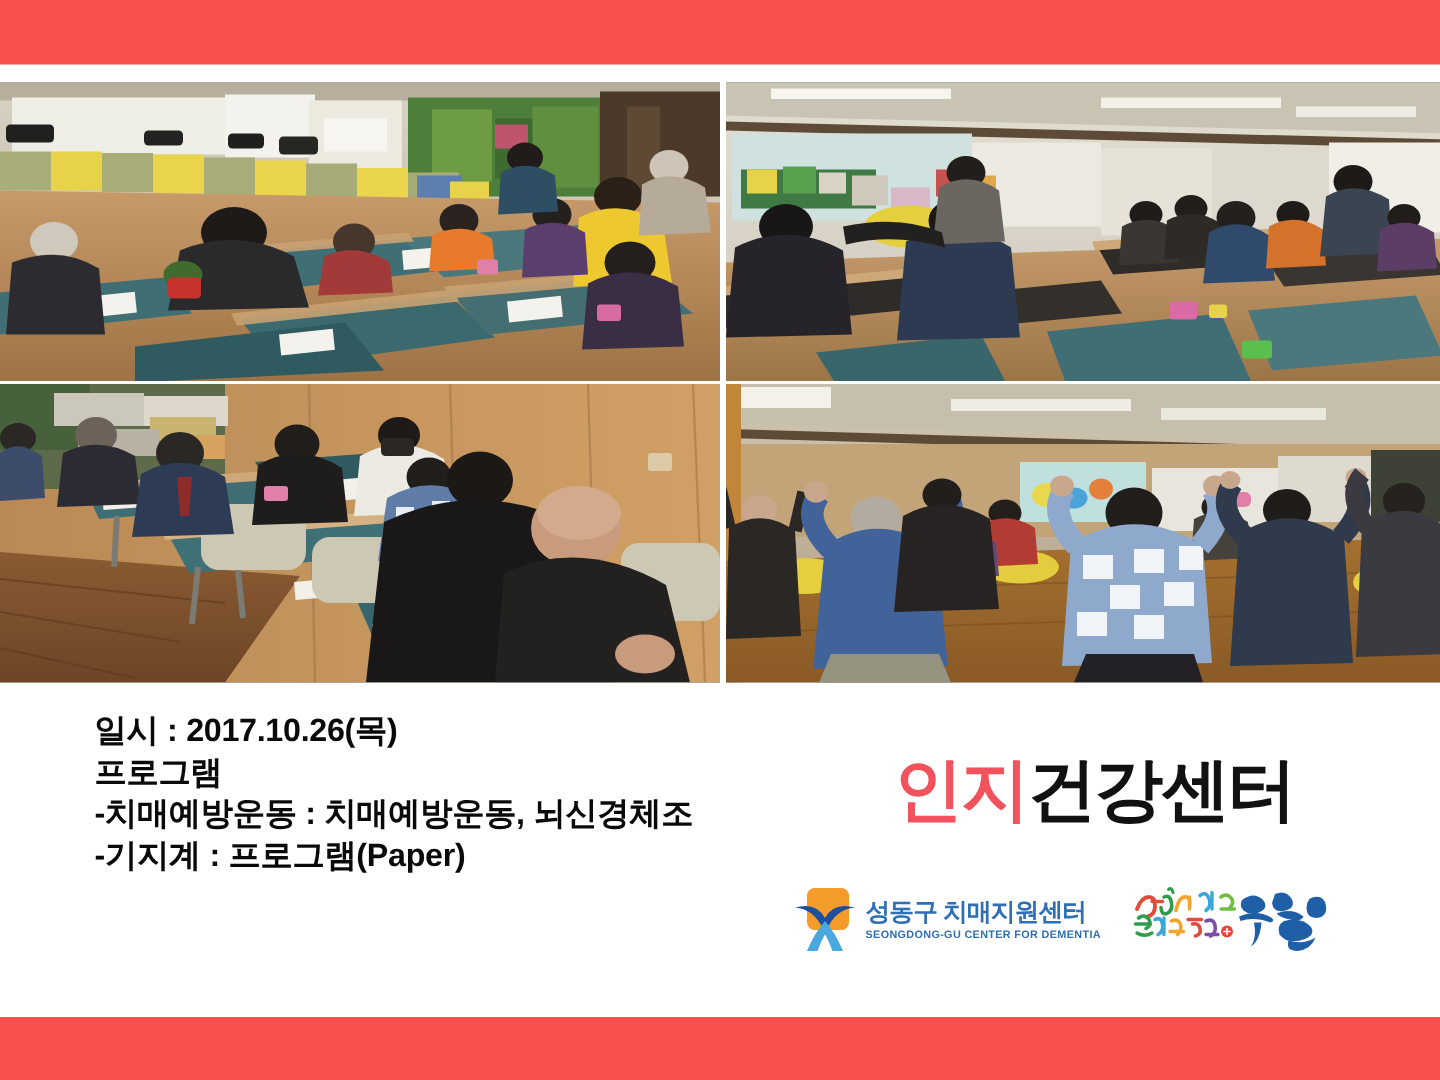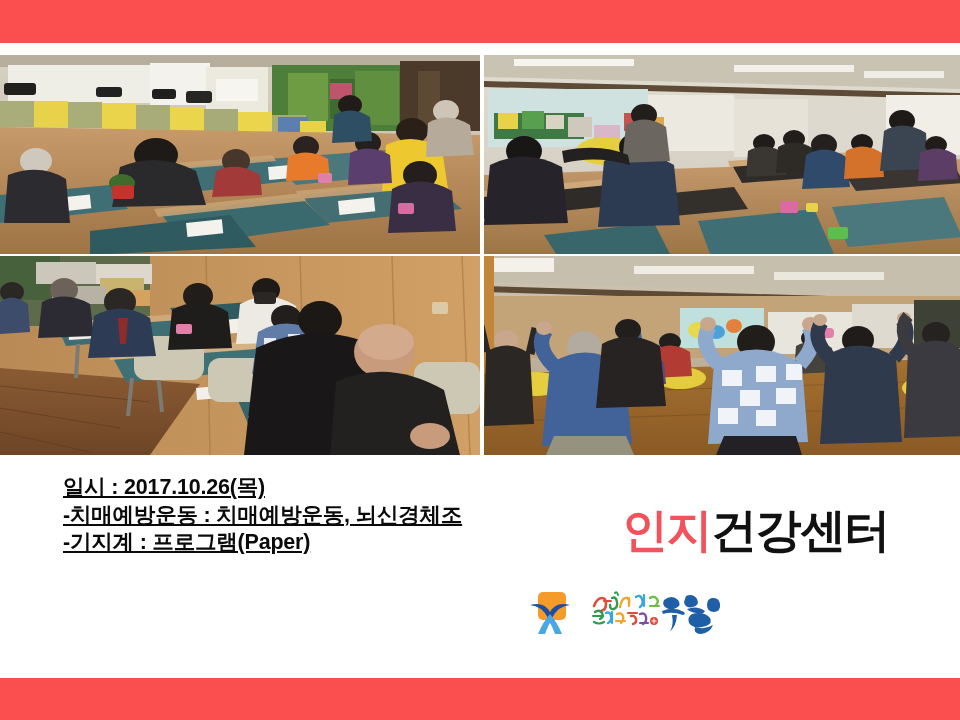--- a/index.html
+++ b/index.html
@@ -57,35 +57,33 @@
     width: 470px;
     color: #000000;
   }
   #text-block .line {
     font-size: 21.5px;
     line-height: 27.5px;
     font-weight: 700;
     letter-spacing: -0.2px;
     white-space: nowrap;
     color: #0a0a0a;
-    text-decoration: underline;
   }
 
   
   #brand-title {
     position: absolute;
     left: 596px;
     top: 504px;
     font-size: 46px;
     line-height: 52px;
     font-weight: 700;
     letter-spacing: -1.5px;
     white-space: nowrap;
-    font-family: Liberation Sans, sans-serif;
-    margin-left: 26px;
+    font-family: Liberation Mono, monospace;
   }
   #brand-title .accent { color: #f2525c; }
   #brand-title .plain  { color: #111111; }
 
   #logo-row {
     position: absolute;
     left: 530px;
     top: 586px;
     width: 380px;
     height: 54px;
@@ -548,37 +546,42 @@
           <path d="M424 94 Q454 74 480 96 L480 180 L420 182 Z" fill="#3b3a40"></path>
           <path d="M428 96 Q412 74 424 60" stroke="#3b3a40" stroke-width="12" fill="none"></path>
         </g>
       </svg>
     </div>
 
   </div>
 
   <div id="text-block">
     <div class="line">일시 : 2017.10.26(목)</div>
+    <div class="line">프로그램</div>
     <div class="line">-치매예방운동 : 치매예방운동, 뇌신경체조</div>
     <div class="line">-기지계 : 프로그램(Paper)</div>
   </div>
 
   <div id="brand-title">
     <span class="accent">인지</span><span class="plain">건강센터</span>
   </div>
 
   <div id="logo-row">
 
     <div id="logo-dementia">
       <span class="mark">
         <svg viewBox="0 0 40 42" aria-hidden="true">
           <rect x="8" y="0" width="28" height="28" rx="5" fill="#f59b2a"></rect>
           <path d="M0 13 Q14 9 20 20 Q26 9 40 13 Q28 14 22 26 L18 26 Q12 14 0 13 Z" fill="#1d4f9e"></path>
           <path d="M20 22 Q13 30 8 42 L15 42 Q18 34 20 31 Q22 34 25 42 L32 42 Q27 30 20 22 Z" fill="#4aa8e0"></path>
         </svg>
+      </span>
+      <span class="wordmark">
+        <span class="kr">성동구 치매지원센터</span>
+        <span class="en">SEONGDONG-GU CENTER FOR DEMENTIA</span>
       </span>
     </div>
 
     <span id="logo-seongdong">
       <svg viewBox="0 0 140 46" aria-hidden="true">
 
         <g stroke-linecap="round" stroke-linejoin="round" fill="none">
           <path d="M6 16 q3 -8 8 -8 q4 0 4 6 q0 6 -5 7" stroke="#e24b3c" stroke-width="2.6"></path>
           <path d="M16 11 h7" stroke="#e24b3c" stroke-width="2.2"></path>
           <path d="M24 8 q4 -2 5 4 q1 5 -3 7 q-4 1 -4 -4" stroke="#2f9b4c" stroke-width="2.4"></path>

